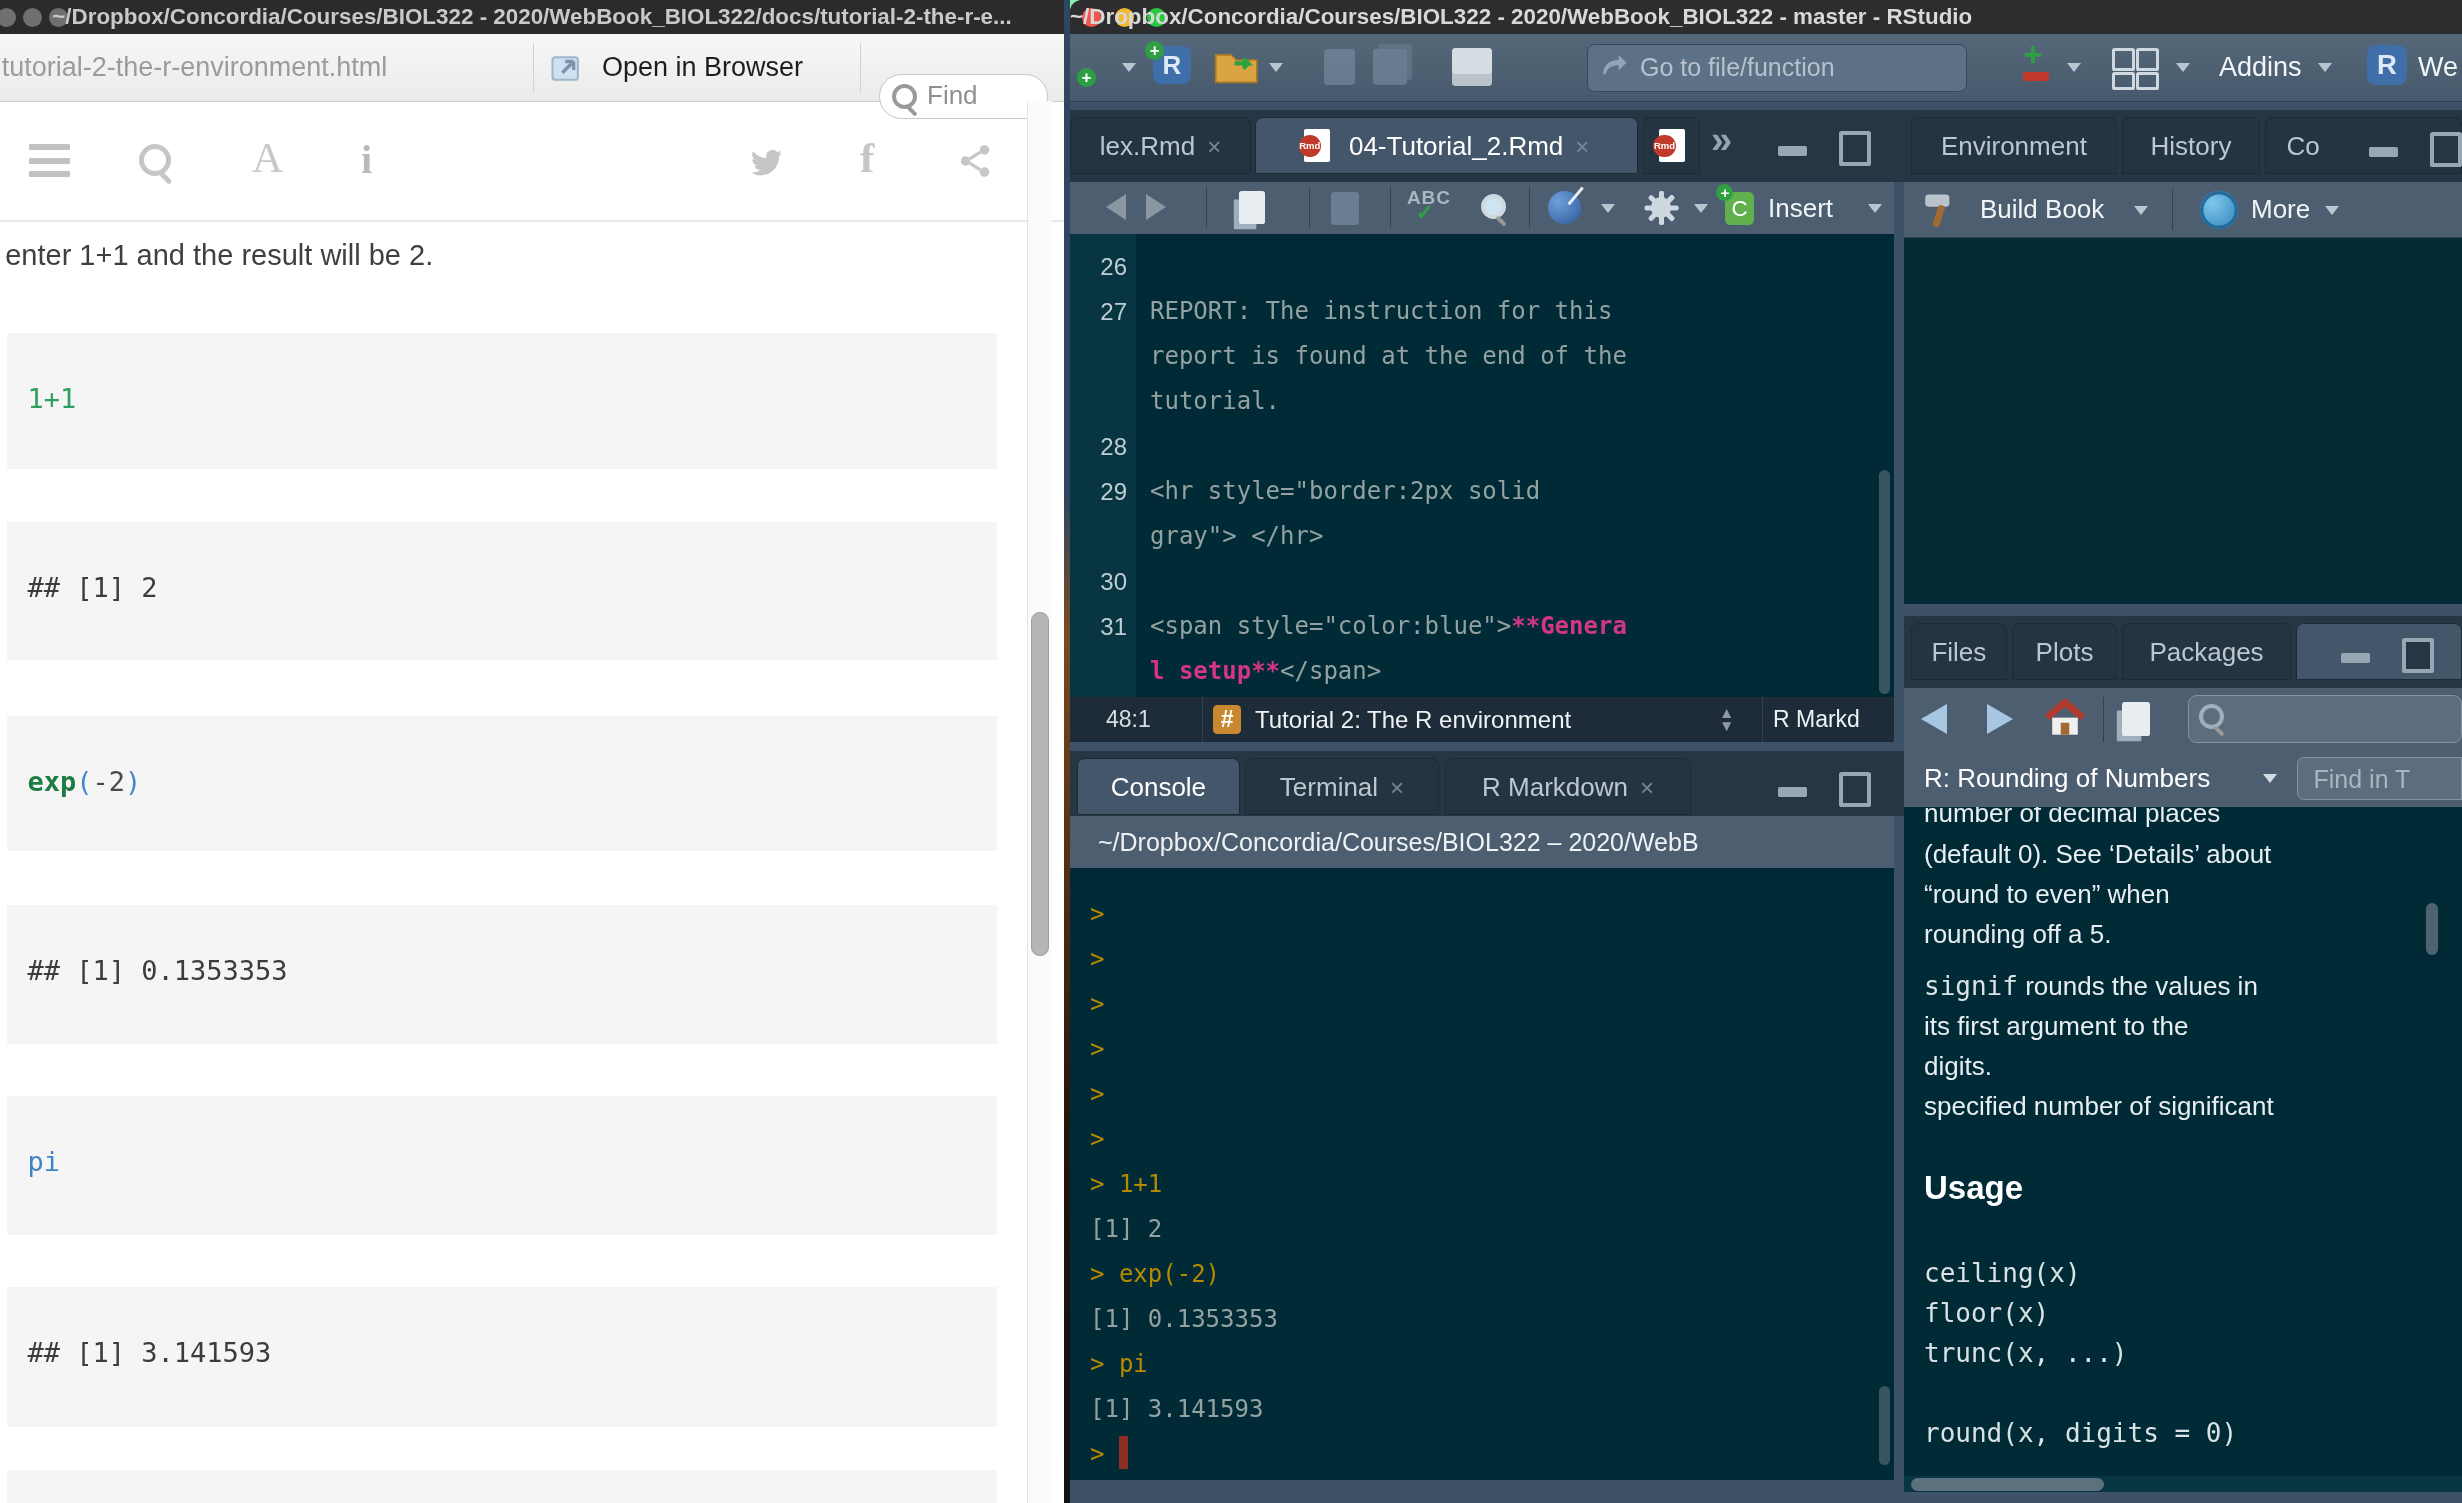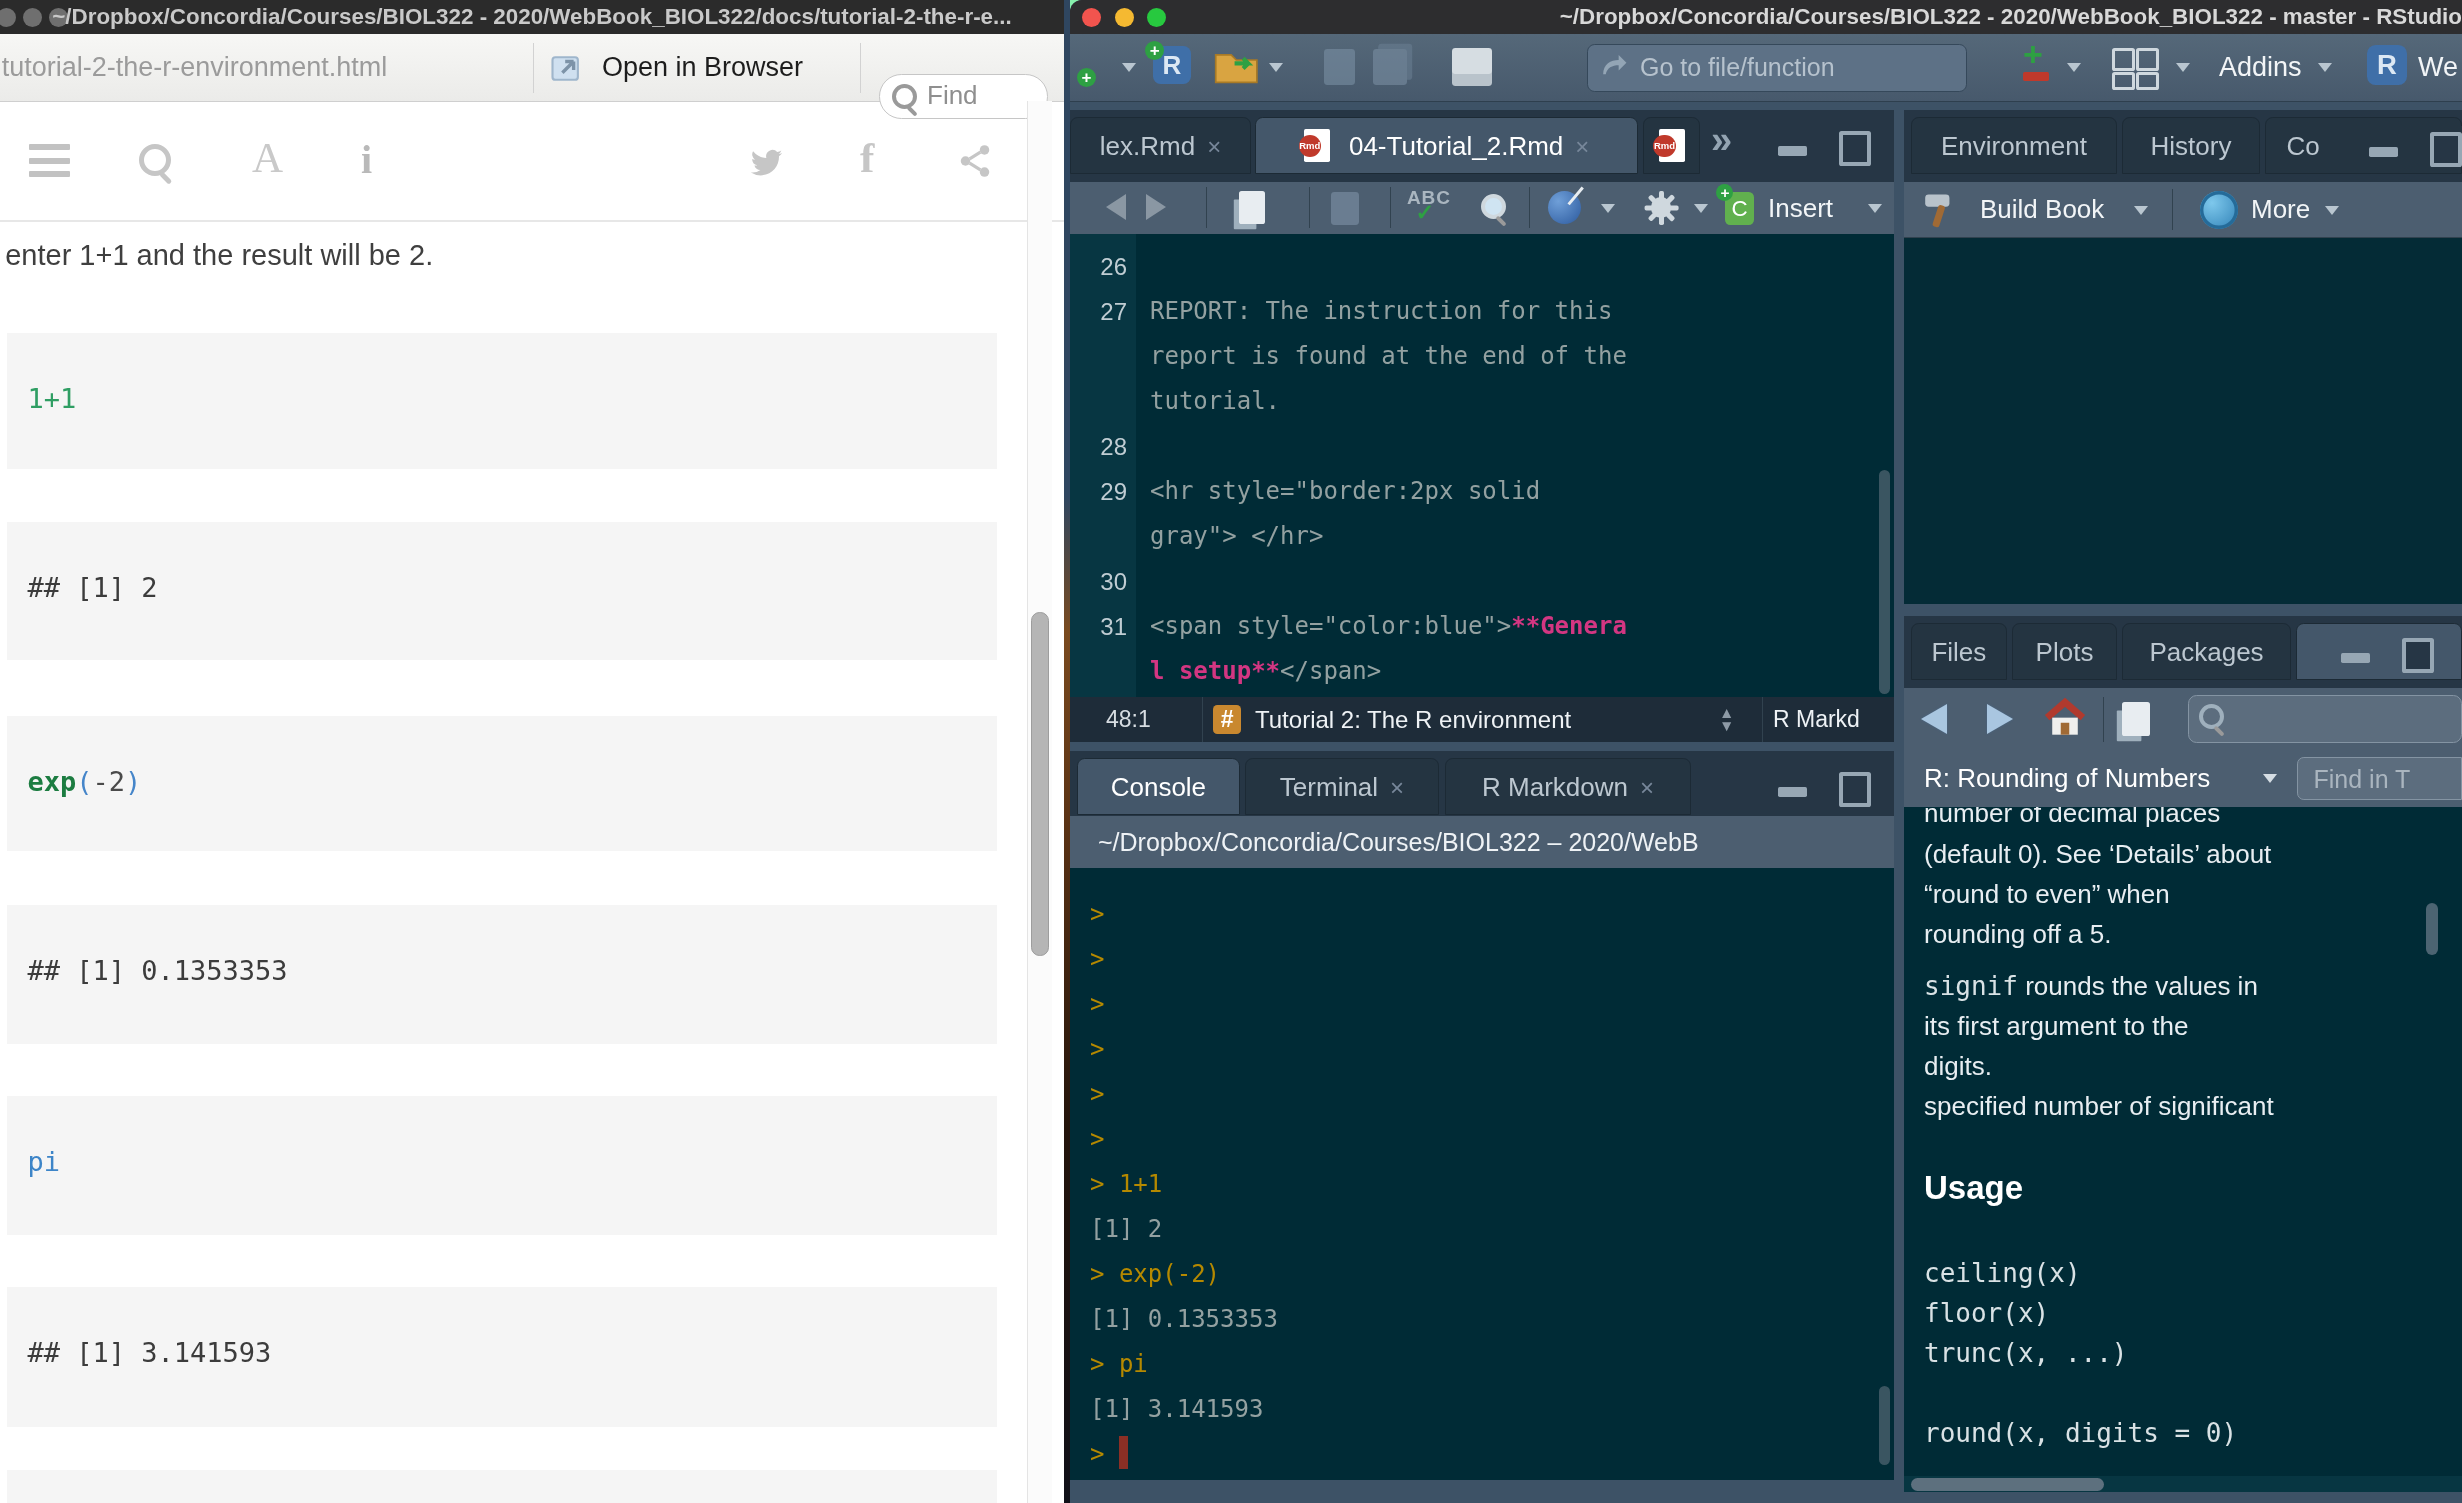--- a/index.html
+++ b/index.html
@@ -53,35 +53,35 @@
   #l-sb-track{left:1027px;top:101px;width:24px;height:1402px;background:#fbfbfb;border-left:0.9px solid #e4e4e4;}
   #l-sb-thumb{left:1031px;top:612px;width:16.3px;height:342px;background:#b5b5b5;border:0.9px solid #9d9d9d;
               border-radius:8.6px;}
   
   #desktop-gap{left:1064px;top:0;width:6px;height:1504px;
     background:linear-gradient(#2f4660 0%,#2f4660 33%,#7a4a1f 42%,#5a3214 55%,#24140b 75%,#101018 100%);}
   
   #rwin{left:1070px;top:0;width:1392px;height:1504px;background:#3d5266;border-radius:12px 0 0 0;}
   #r-titlebar{left:0;top:0;width:1392px;height:34px;background:#2d2d2f;border-radius:12px 0 0 0;}
   .tl.red{background:#f2544e;} .tl.yel{background:#f5b931;} .tl.grn{background:#27c93f;}
-  #r-title{left:0;top:0;width:1392px;height:34px;line-height:34px;text-align:right;color:#d8d8d8;
+  #r-title{left:0;top:0;width:1392px;height:34px;line-height:34px;text-align:left;color:#d8d8d8;
            font-size:22.4px;font-weight:bold;white-space:nowrap;}
   #r-toolbar{left:0;top:34px;width:1392px;height:67px;background:linear-gradient(#556879,#47596c);
              border-bottom:0.9px solid #2e3f4e;}
   .ddown{width:0;height:0;border-left:7.7px solid transparent;border-right:7.7px solid transparent;
          border-top:9.5px solid #b9c6d0;}
   #goto-box{left:517px;top:9.5px;width:378px;height:46px;background:#5d7186;border:1.7px solid #35485a;
             border-radius:7.7px;}
   #goto-box .garrow{left:12px;top:8.6px;width:29px;height:27.5px;fill:#93a5b5;}
   #goto-input{left:50px;top:3.4px;width:310px;height:38px;border:none;outline:none;background:transparent;
               font-size:25px;color:#c9d3db;font-family:"Liberation Sans",sans-serif;}
   #goto-input::placeholder{color:#b6c2cd;}
   .tb-label{color:#f2f5f7;font-size:27px;height:67px;line-height:67px;}
   
-  .tabstrip{background:#263645;}
+  .tabstrip{background:#263645;padding-left:44px;}
   .tab{position:absolute;top:6.9px;height:57px;line-height:57px;background:#243441;color:#bcc7d0;
        font-size:26px;text-align:center;border-radius:7.7px 7.7px 0 0;border:0.9px solid #1c2a35;box-sizing:border-box;}
   .tab.active{background:#44576a;color:#ffffff;}
   .tab .x{color:#77879a;font-size:24px;margin-left:12px;}
   .winbtns{position:absolute;display:flex;gap:8.6px;}
   .wbtn{width:50px;height:38px;background:#42556600;border-radius:5.2px;position:relative;}
   .wbtn .bar{position:absolute;left:9.5px;top:20.6px;width:29px;height:10.3px;background:#97a7b4;border-radius:1.7px;}
   .wbtn .sq{position:absolute;left:12px;top:5.2px;width:24px;height:27.5px;border:4.3px solid #97a7b4;border-radius:2.6px;background:#263645;}
   .ptoolbar{background:#4c5e70;border-bottom:0.9px solid #31424f;}
   .mono{font-family:"DejaVu Sans Mono",monospace;}

